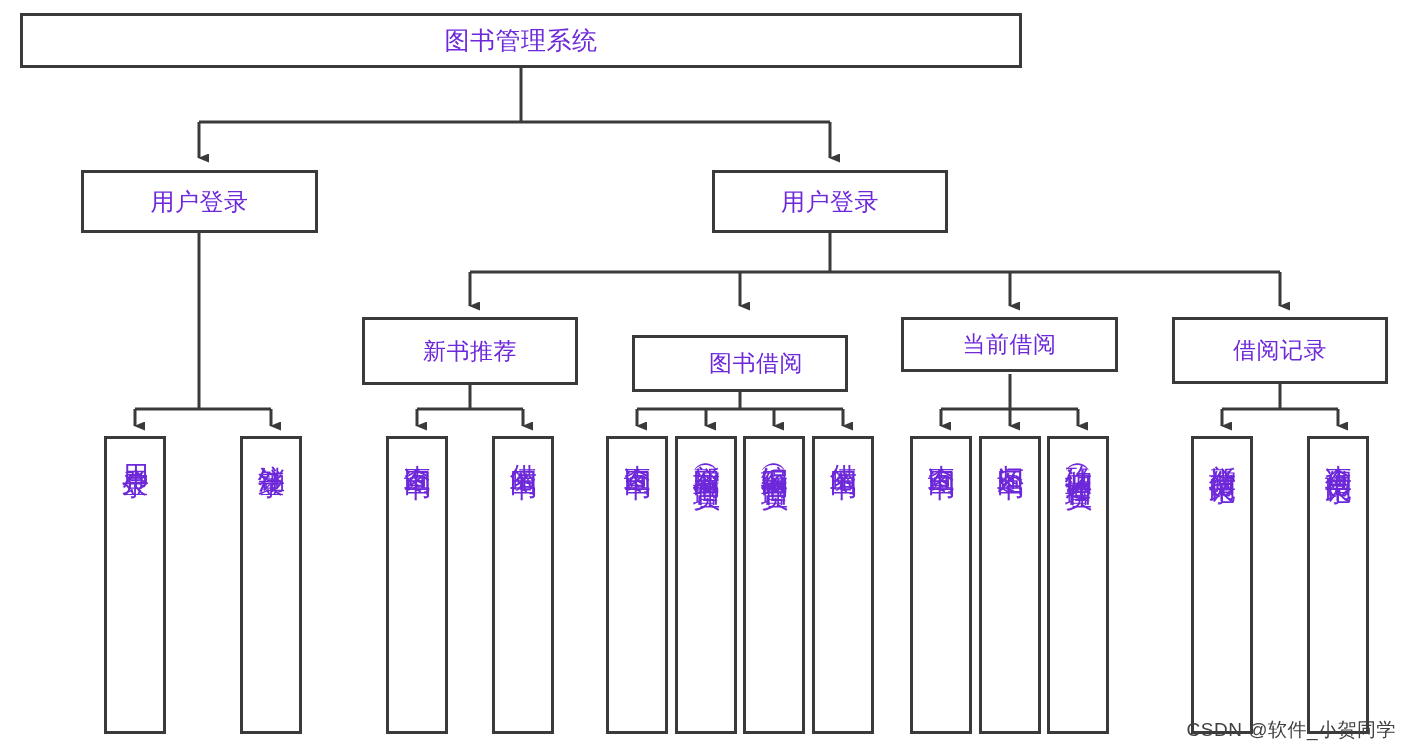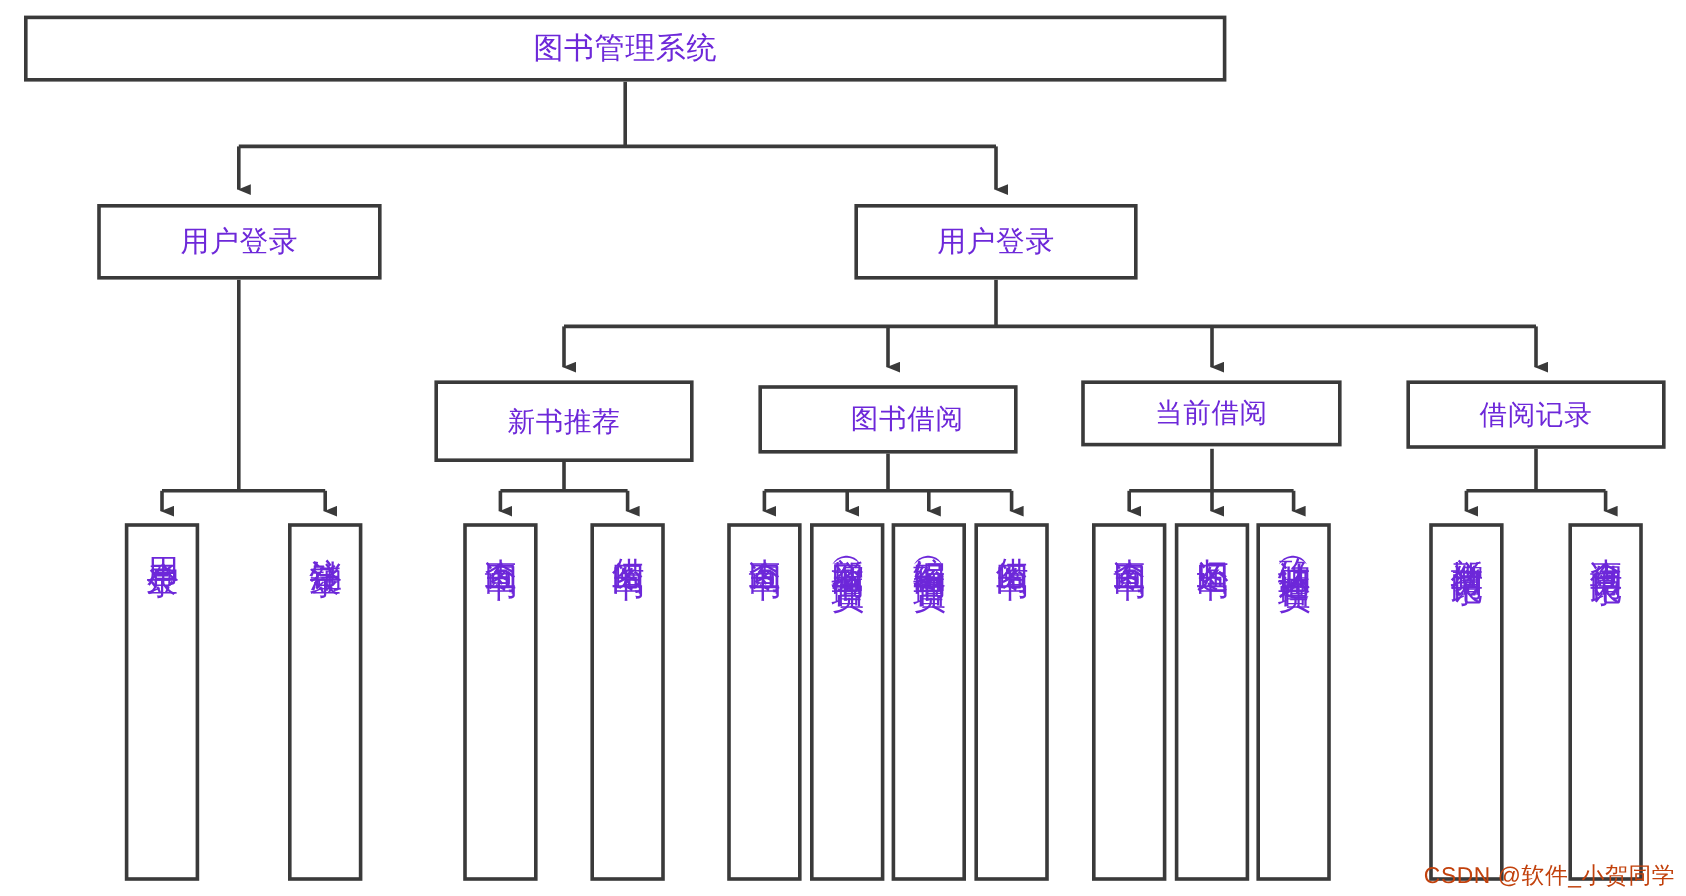--- a/index.html
+++ b/index.html
@@ -60,21 +60,21 @@
     white-space: normal;
     max-height: 286px;
   }
   .node.leaf.tall .lbl { max-height: 292px; }
 
   .watermark {
     position: absolute;
     right: 9px;
     bottom: 4px;
     font-size: 19px;
-    color: #c2410c;
+    color: #404040;
     letter-spacing: 0.5px;
     z-index: 6;
     white-space: nowrap;
   }
 </style>
 </head>
 <body>
 
 <div id="canvas">
 
@@ -135,27 +135,27 @@
   <div class="node lvl2" style="left:81px; top:170px; width:237px; height:63px;">
     <span class="lbl">用户登录</span>
   </div>
   <div class="node lvl2" style="left:712px; top:170px; width:236px; height:63px;">
     <span class="lbl">用户登录</span>
   </div>
 
   <div class="node lvl3" style="left:362px; top:317px; width:216px; height:68px;">
     <span class="lbl">新书推荐</span>
   </div>
-  <div class="node lvl3" style="left:632px; top:321px; width:216px; height:57px;padding-left:32px;">
+  <div class="node lvl3" style="left:632px; top:335px; width:216px; height:57px;padding-left:32px;">
     <span class="lbl">图书借阅</span>
   </div>
   <div class="node lvl3" style="left:901px; top:317px; width:217px; height:55px;">
     <span class="lbl">当前借阅</span>
   </div>
-  <div class="node lvl3" style="left:1172px; top:317px; width:216px; height:57px;">
+  <div class="node lvl3" style="left:1172px; top:317px; width:216px; height:67px;">
     <span class="lbl">借阅记录</span>
   </div>
 
   <div class="node leaf" style="left:104px; top:436px; width:62px; height:298px;">
     <span class="lbl">用户登录</span>
   </div>
   <div class="node leaf" style="left:240px; top:436px; width:62px; height:298px;">
     <span class="lbl">注销登录</span>
   </div>
 

